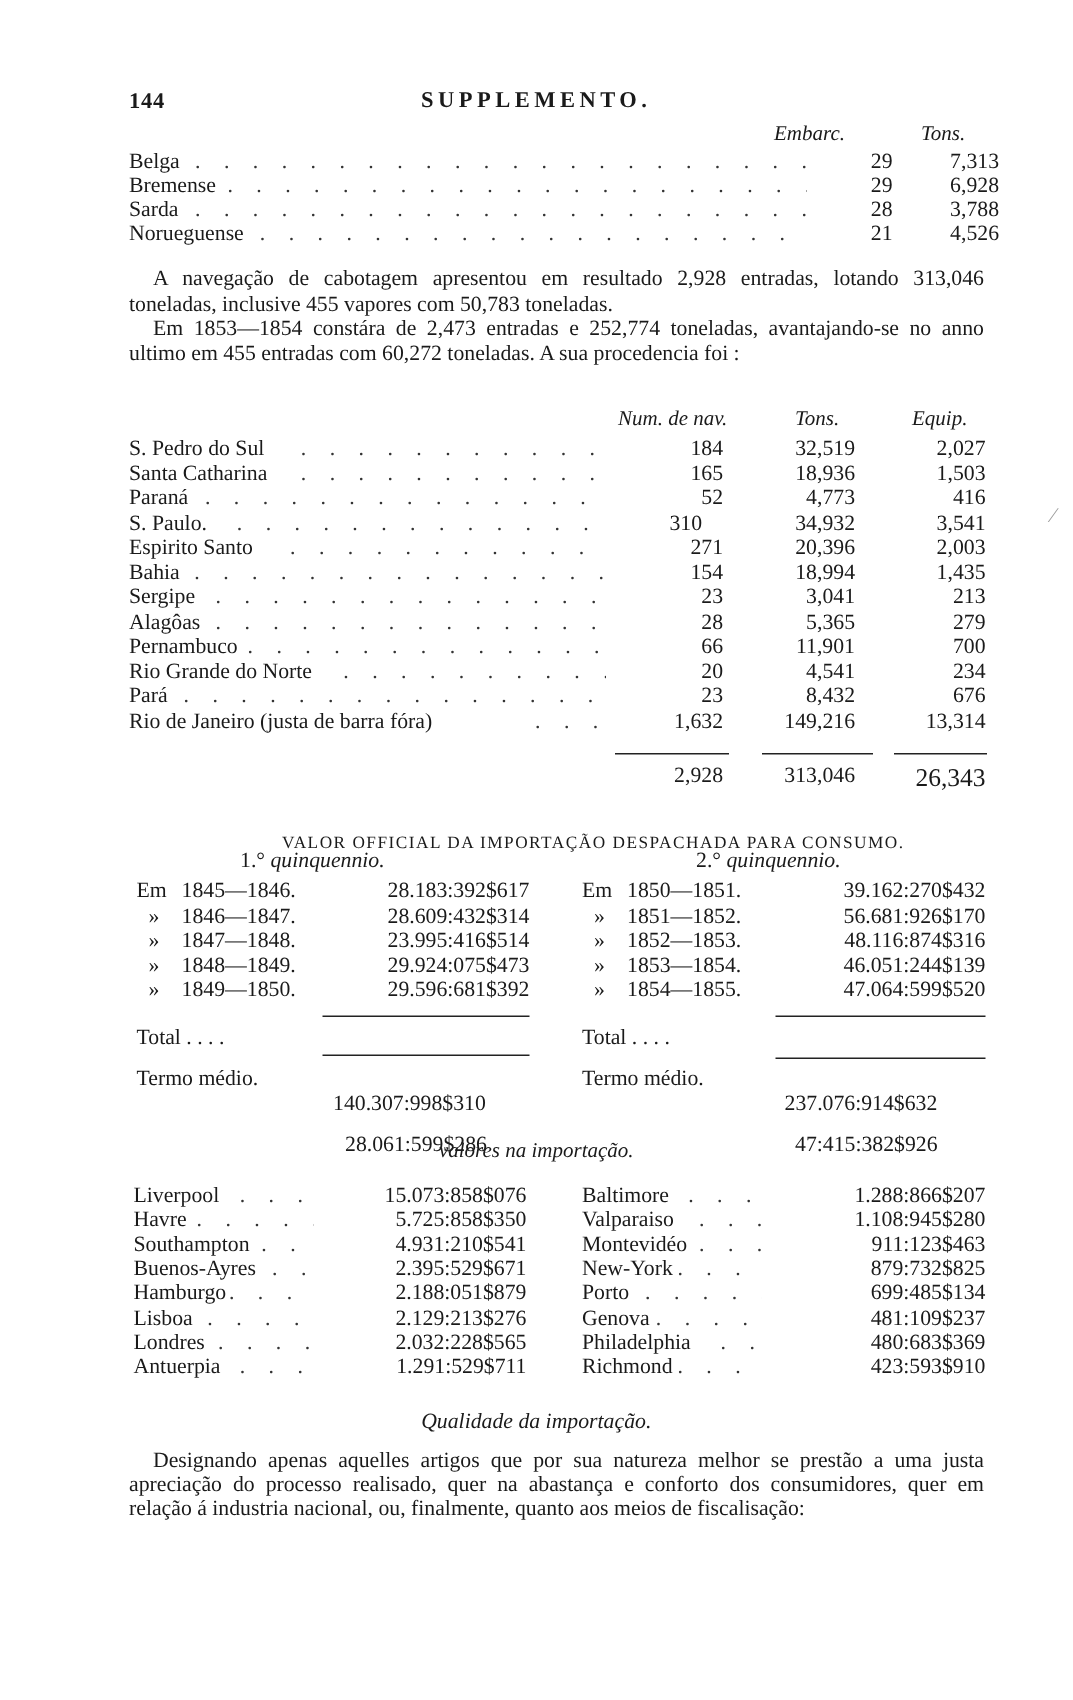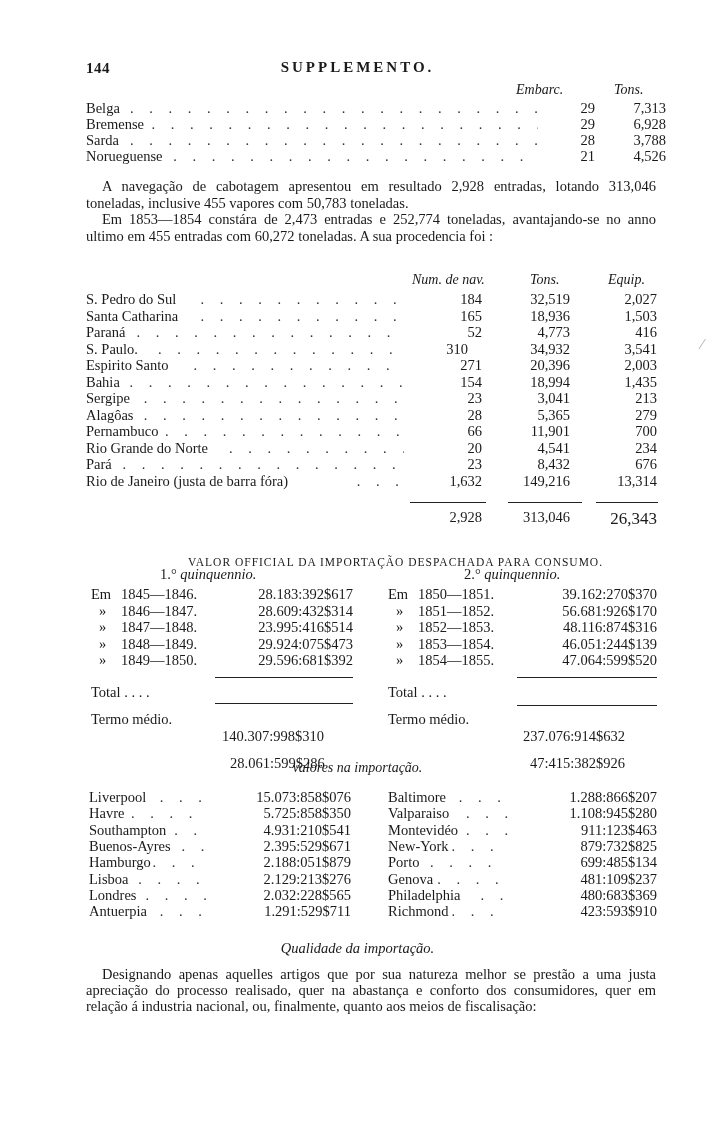--- a/index.html
+++ b/index.html
@@ -199,21 +199,21 @@
       <div class="abs" style="left:91px;top:652px;width:262px;font-size:14.5px;height:16px;">
            <span class="lbl" style="left:8px;">»</span>
            <span class="lbl" style="left:30px;">1849—1850.</span>
            <span class="num" style="right:0;">29.596:681$392</span>
          </div>
     </div>
   <div id="q2-rows">
       <div class="abs" style="left:388px;top:586px;width:269px;font-size:14.5px;height:16px;">
            <span class="lbl" style="left:0px;">Em</span>
            <span class="lbl" style="left:30px;">1850—1851.</span>
-           <span class="num" style="right:0;">39.162:270$370</span>
+           <span class="num" style="right:0;">39.162:270$432</span>
          </div>
       <div class="abs" style="left:388px;top:602.5px;width:269px;font-size:14.5px;height:16px;">
            <span class="lbl" style="left:8px;">»</span>
            <span class="lbl" style="left:30px;">1851—1852.</span>
            <span class="num" style="right:0;">56.681:926$170</span>
          </div>
       <div class="abs" style="left:388px;top:619px;width:269px;font-size:14.5px;height:16px;">
            <span class="lbl" style="left:8px;">»</span>
            <span class="lbl" style="left:30px;">1852—1853.</span>
            <span class="num" style="right:0;">48.116:874$316</span>

